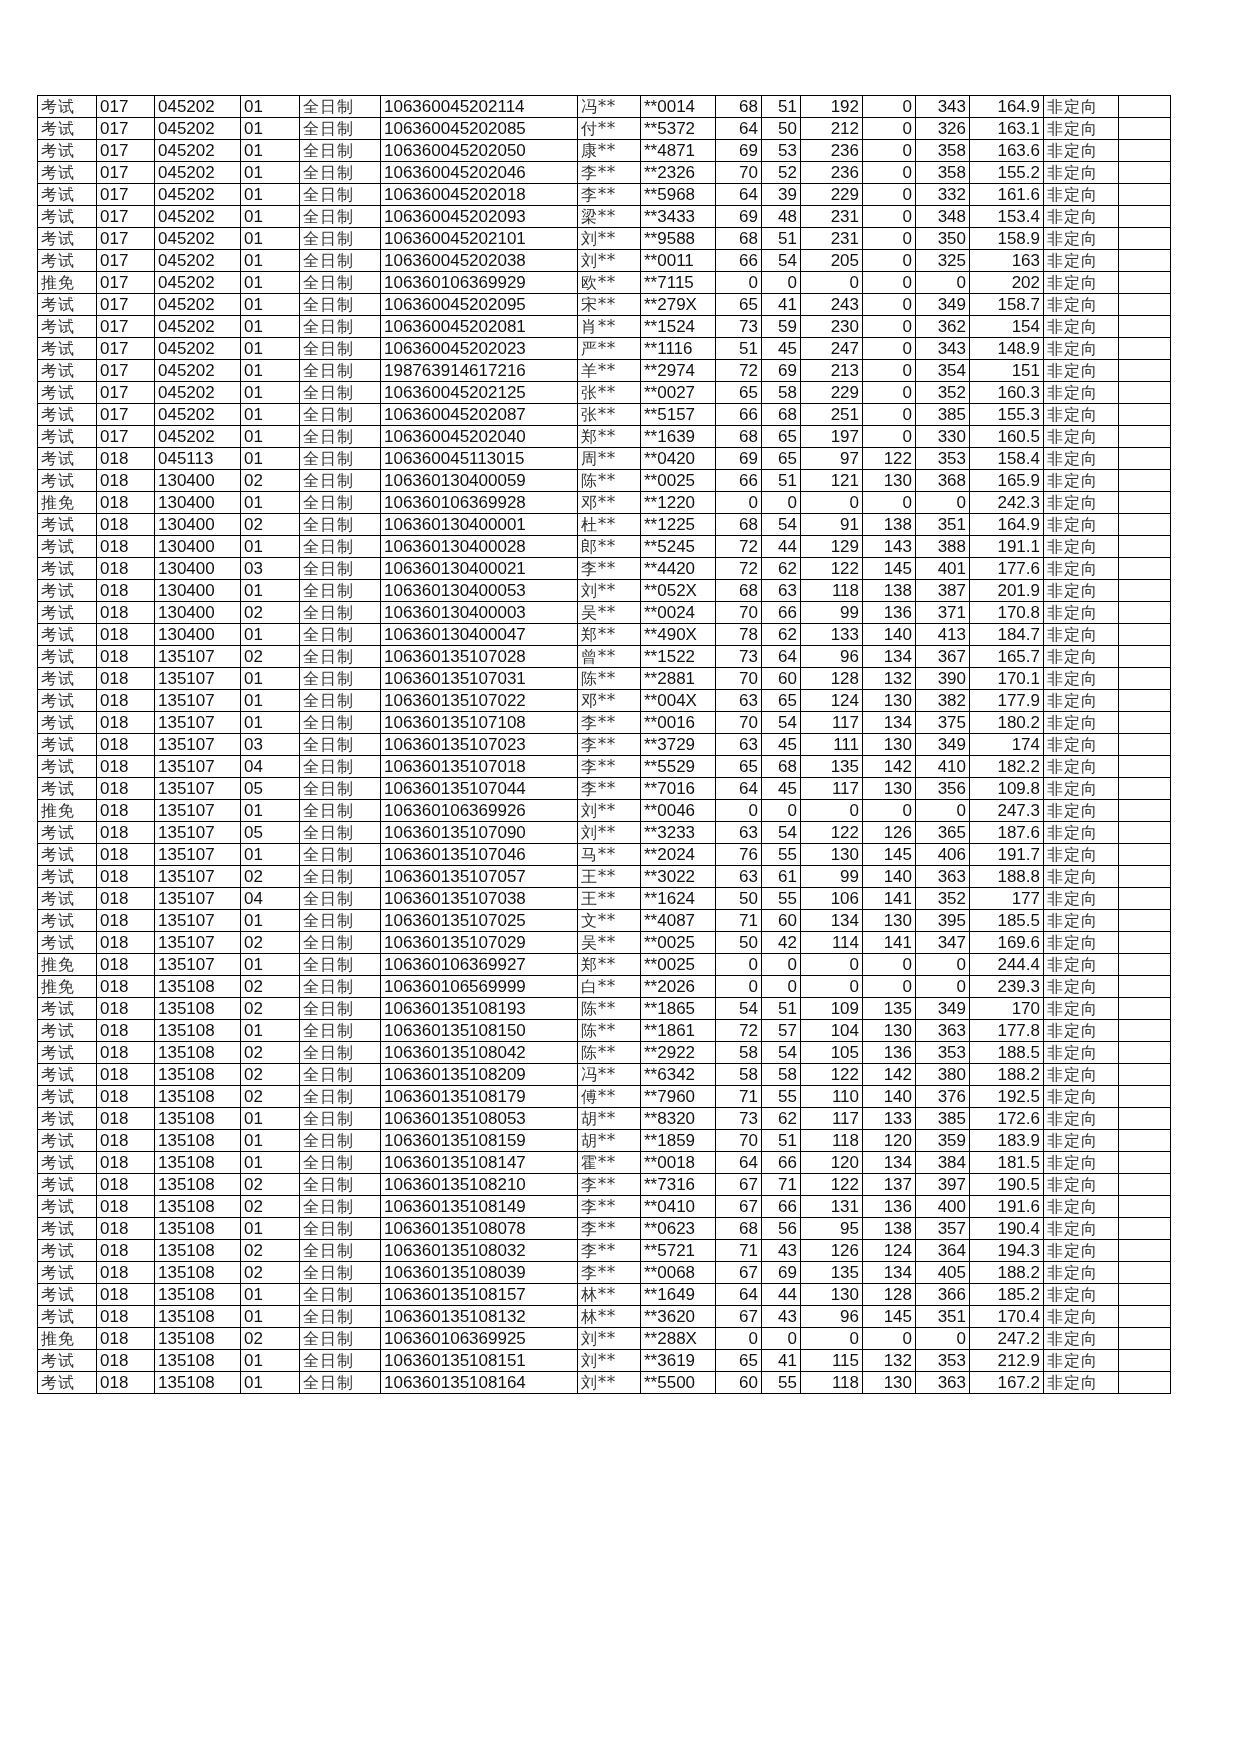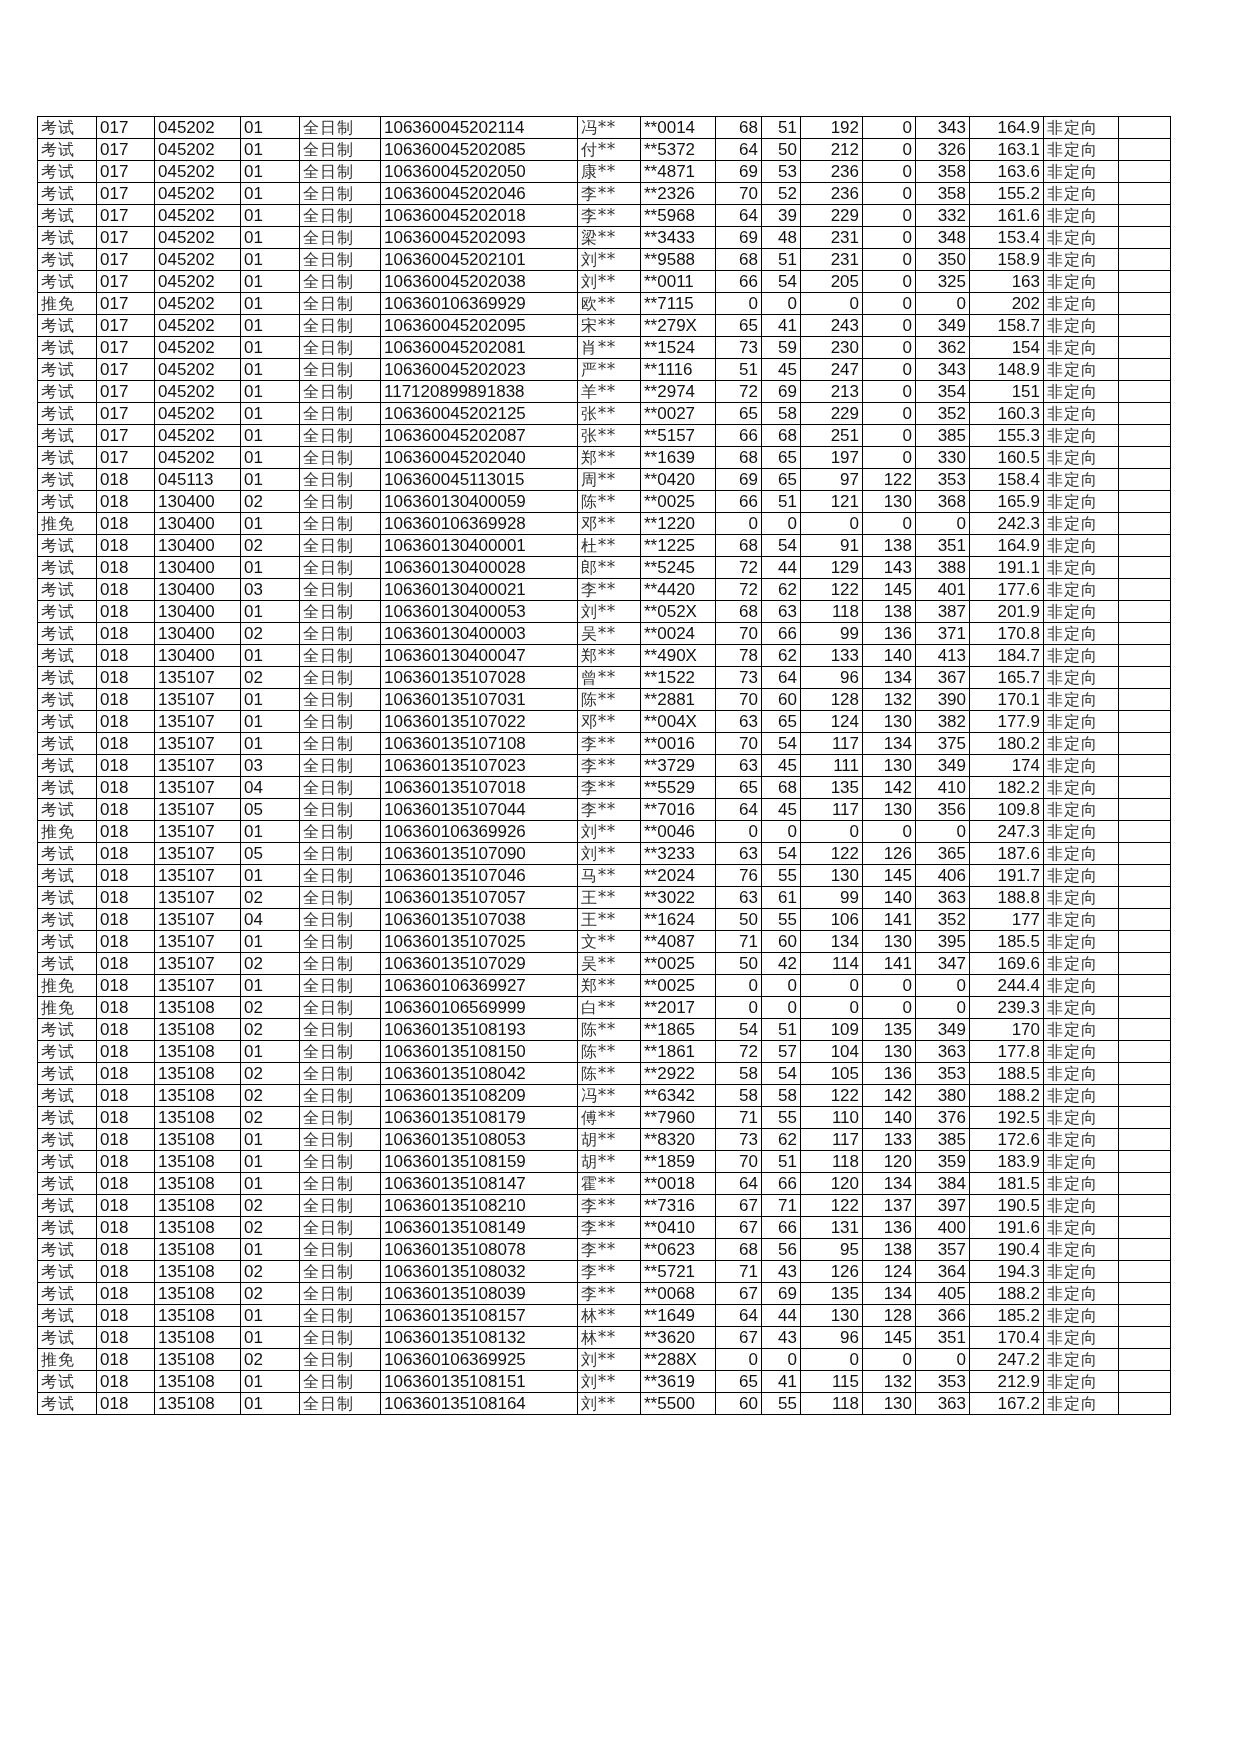--- a/index.html
+++ b/index.html
@@ -1,18 +1,18 @@
 <!DOCTYPE html>
 <html><head>
 <meta charset="utf-8">
 <style>
   html, body { margin: 0; padding: 0; background: #ffffff; }
   body { width: 1240px; height: 1753px; position: relative; overflow: hidden; font-family: "Liberation Sans", "DejaVu Sans", sans-serif; }
   table#score-table {
-    position: absolute; left: 37px; top: 116px;
+    position: absolute; left: 37px; top: 95px;
     border-collapse: collapse; table-layout: fixed;
     width: 1133px;
   }
   #score-table td {
     border: 1.5px solid #000;
     height: 21px; padding: 0 3px;
     font-size: 17px; line-height: 21px; color: #111;
     white-space: nowrap; overflow: hidden;
   }
   #score-table td.cjk { font-family: "DejaVu Serif", "Liberation Serif", serif; color: #333; font-size: 16px; letter-spacing: 1px; }
@@ -257,21 +257,21 @@
         <td class="num">148.9</td>
         <td class="cjk txt">非定向</td>
         <td class="txt"></td>
       </tr>
       <tr>
         <td class="cjk txt">考试</td>
         <td class="txt">017</td>
         <td class="txt">045202</td>
         <td class="txt">01</td>
         <td class="cjk txt">全日制</td>
-        <td class="txt">117120899891838</td>
+        <td class="txt">198763914617216</td>
         <td class="cjk txt">羊**</td>
         <td class="txt">**2974</td>
         <td class="num">72</td>
         <td class="num">69</td>
         <td class="num">213</td>
         <td class="num">0</td>
         <td class="num">354</td>
         <td class="num">151</td>
         <td class="cjk txt">非定向</td>
         <td class="txt"></td>
@@ -763,21 +763,21 @@
         <td class="txt"></td>
       </tr>
       <tr>
         <td class="cjk txt">推免</td>
         <td class="txt">018</td>
         <td class="txt">135108</td>
         <td class="txt">02</td>
         <td class="cjk txt">全日制</td>
         <td class="txt">106360106569999</td>
         <td class="cjk txt">白**</td>
-        <td class="txt">**2017</td>
+        <td class="txt">**2026</td>
         <td class="num">0</td>
         <td class="num">0</td>
         <td class="num">0</td>
         <td class="num">0</td>
         <td class="num">0</td>
         <td class="num">239.3</td>
         <td class="cjk txt">非定向</td>
         <td class="txt"></td>
       </tr>
       <tr>

